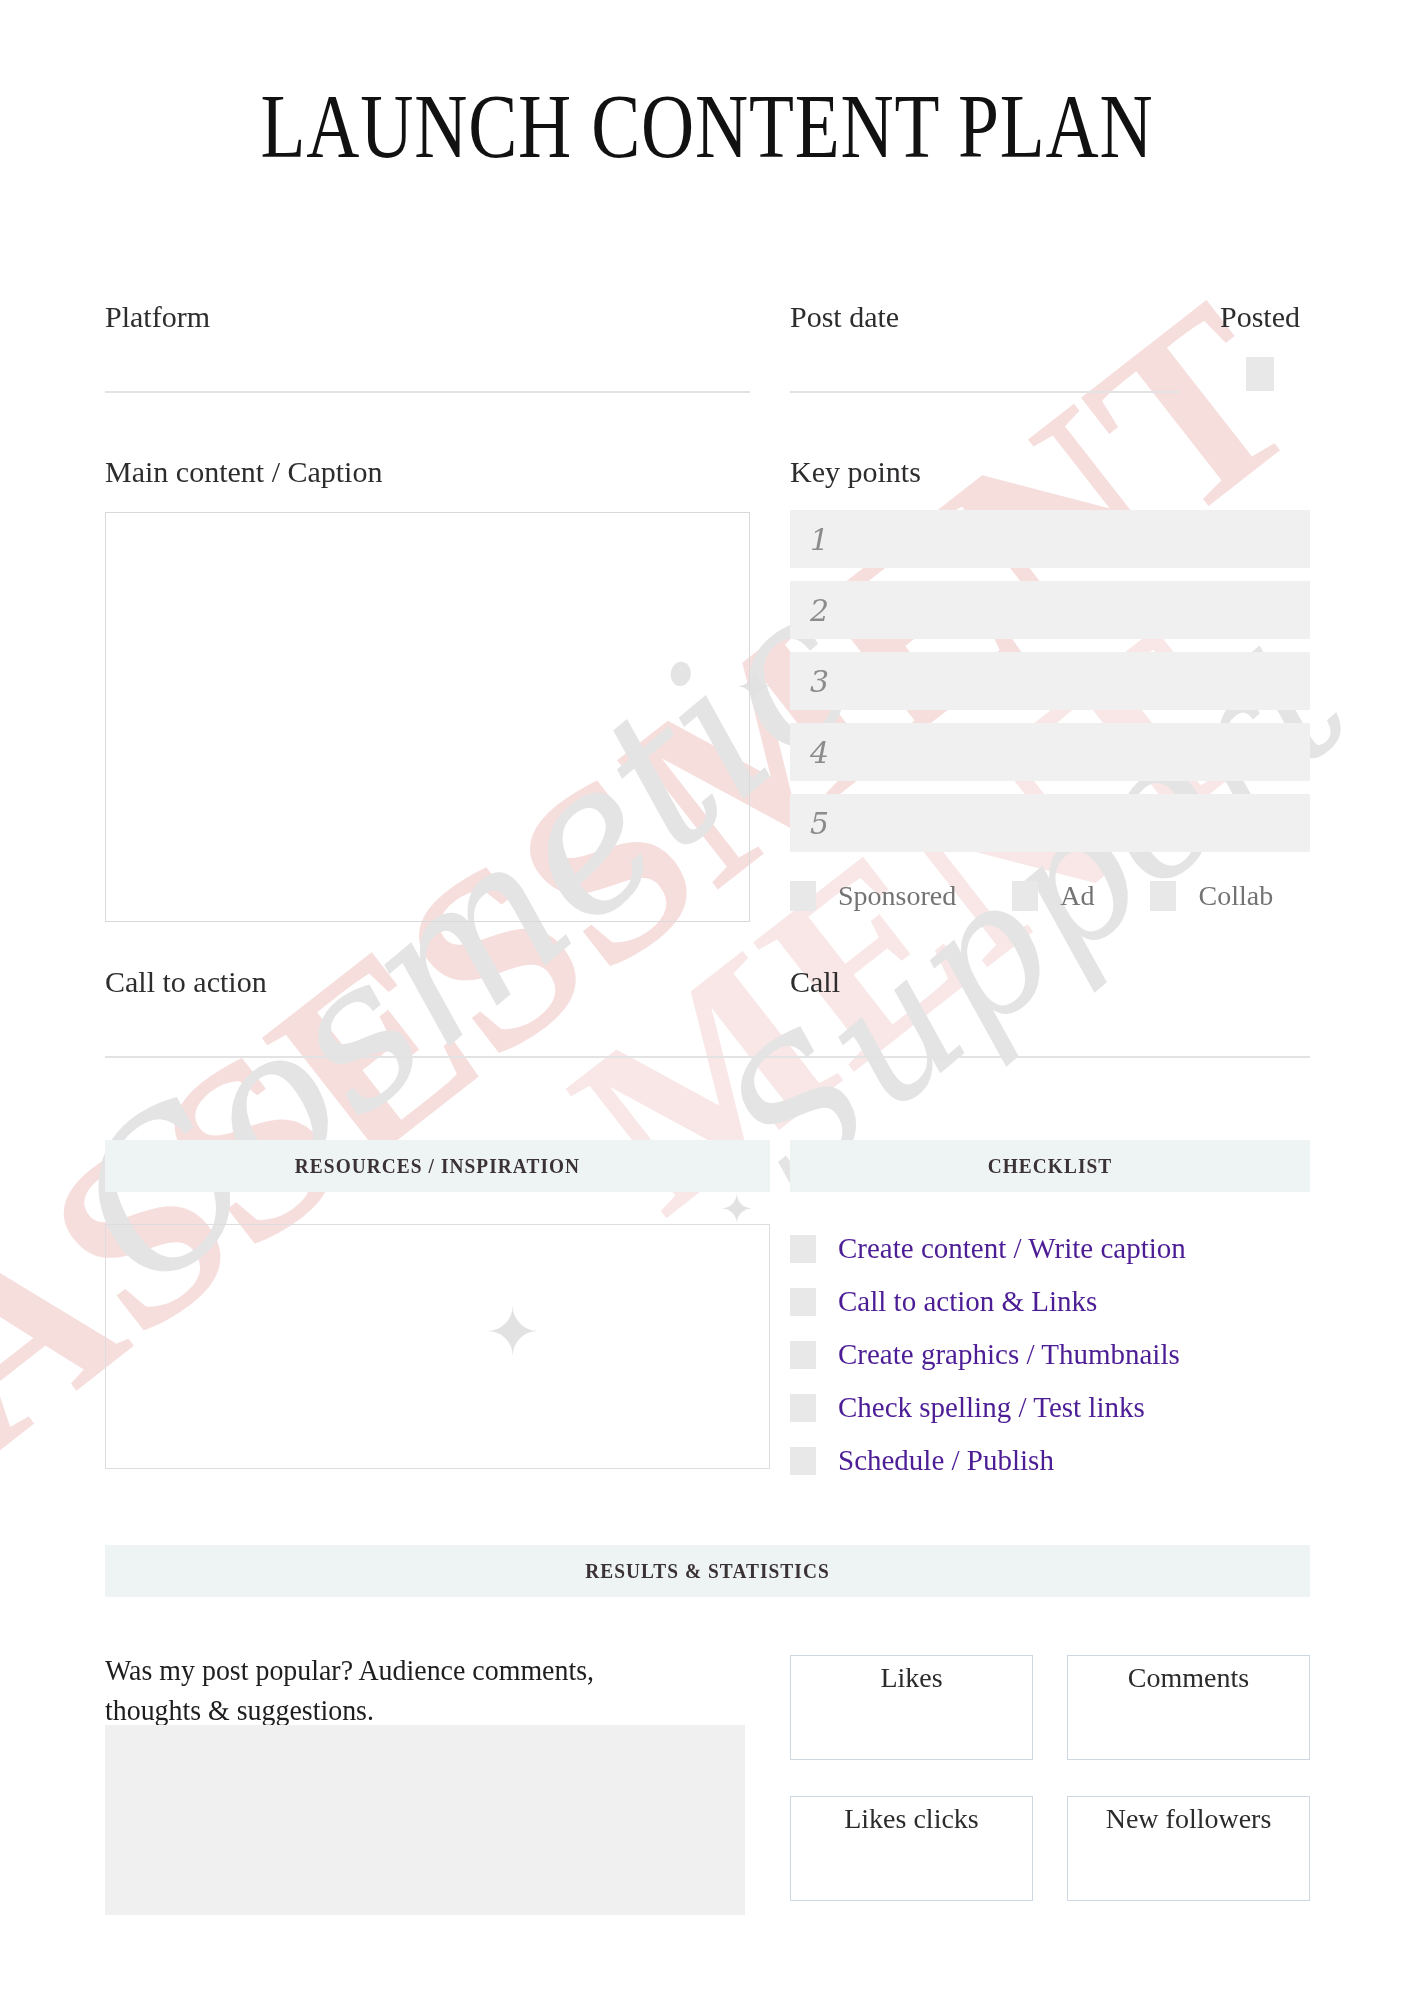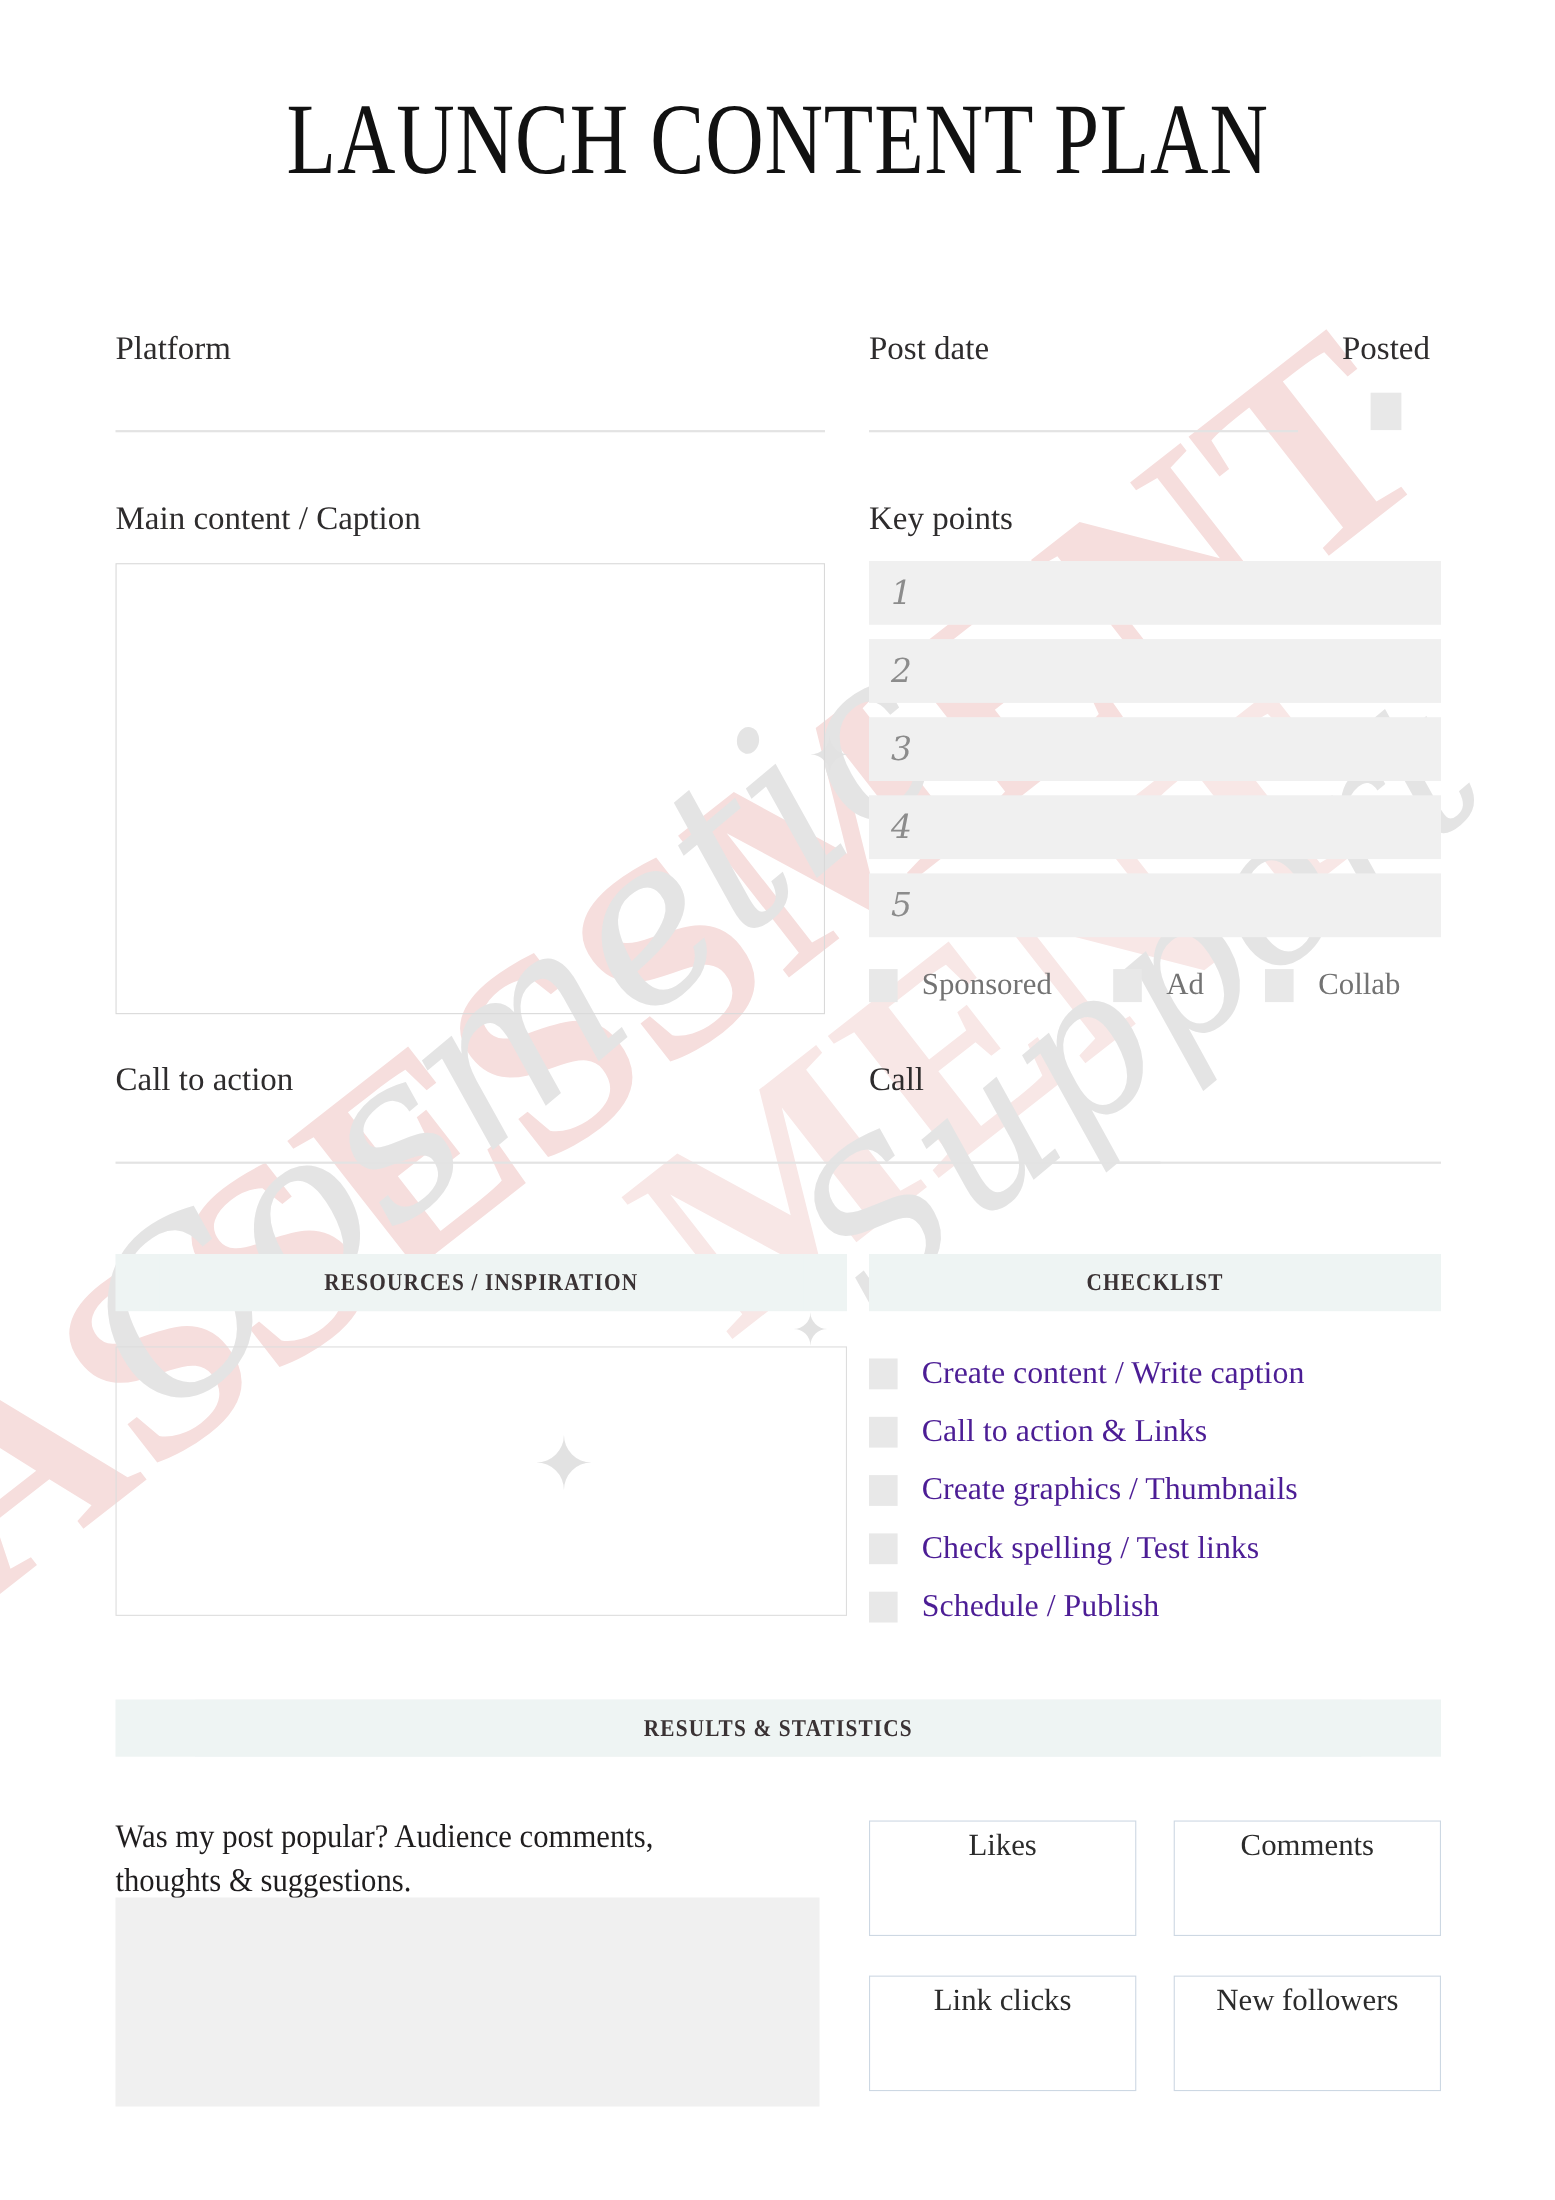--- a/index.html
+++ b/index.html
@@ -370,20 +370,20 @@
   <div id="results-notes"></div>
 
   <div id="stats-grid">
     <div class="stat-box">
       <span>Likes</span>
     </div>
     <div class="stat-box">
       <span>Comments</span>
     </div>
     <div class="stat-box">
-      <span>Link clicks</span>
+      <span>Likes clicks</span>
     </div>
     <div class="stat-box">
       <span>New followers</span>
     </div>
   </div>
 
 </div>
 
 </body></html>

